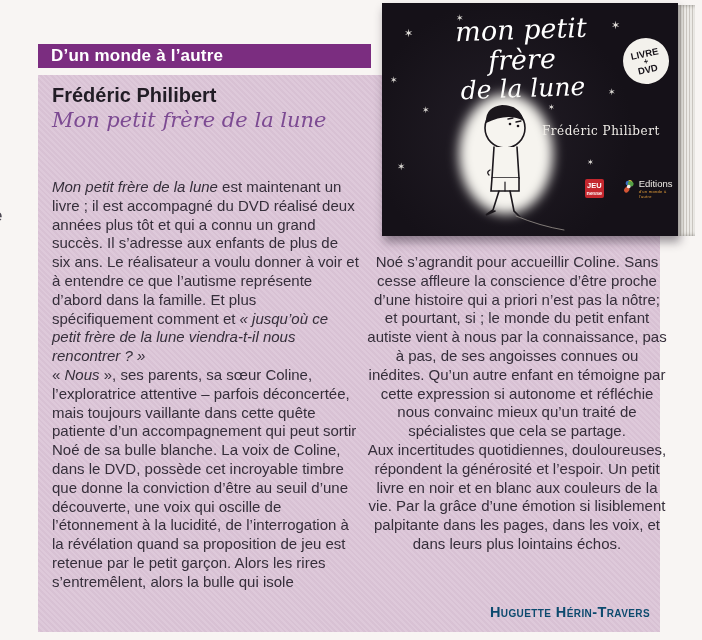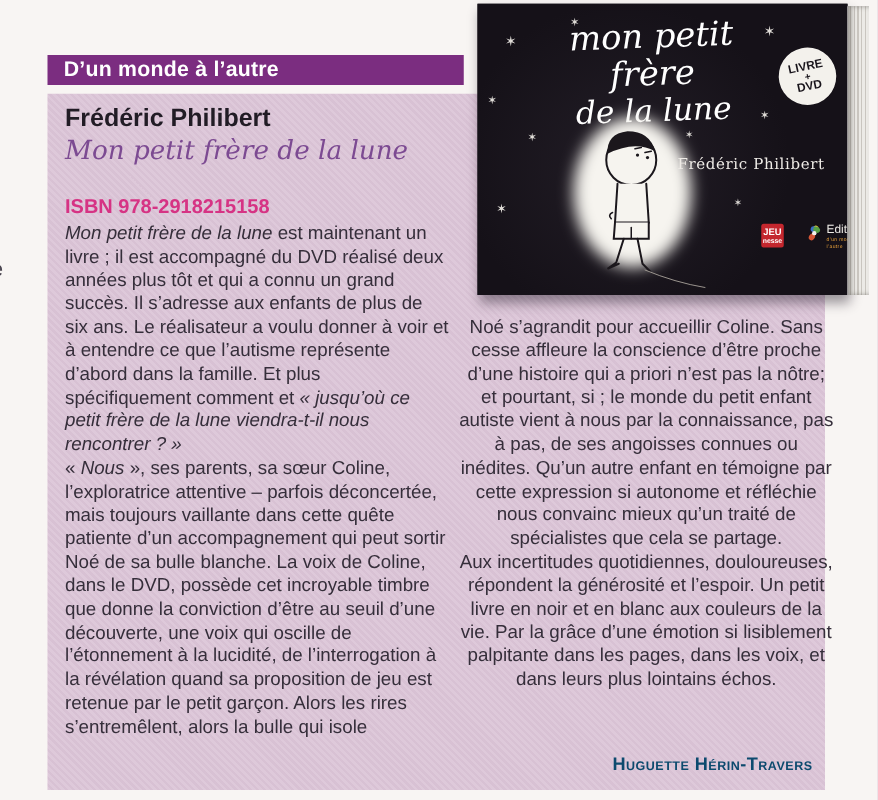--- a/index.html
+++ b/index.html
@@ -52,21 +52,21 @@
                 letter-spacing:.5px;}
   .badge{position:absolute;left:241px;top:35px;width:46px;height:46px;border-radius:50%;
          background:#f3f1ec;color:#17131a;display:flex;flex-direction:column;
          align-items:center;justify-content:center;transform:rotate(-12deg);
          font-weight:bold;text-align:center;}
   .badge .b1{font-size:9.5px;line-height:9px;}
   .badge .b2{font-size:8px;line-height:7px;}
   .badge .b3{font-size:9.5px;line-height:9px;}
   .star{position:absolute;color:#f2efe9;opacity:.92;}
   .halo-svg{position:absolute;left:58px;top:75px;}
-  .logos{position:absolute;left:203px;top:176px;display:flex;align-items:flex-start;gap:18px;margin-left:24px;}
+  .logos{position:absolute;left:203px;top:176px;display:flex;align-items:flex-start;gap:18px;}
   .jeu-logo{width:20px;height:19px;background:#c4272e;border-radius:2px;color:#fff;
             text-align:center;font-weight:bold;display:flex;flex-direction:column;justify-content:center;}
   .jeu-logo .j1{font-size:7.5px;line-height:8px;}
   .jeu-logo .j2{font-size:5.5px;line-height:6px;}
   .ed-logo{display:flex;align-items:flex-start;gap:3px;}
   .ed-text{display:flex;flex-direction:column;}
   .ed-name{font-size:9.5px;color:#efece7;line-height:10px;}
   .ed-sub{font-size:4px;color:#e8a13a;line-height:5px;letter-spacing:.3px;}
 </style>
 </head>
@@ -77,21 +77,20 @@
   <span class="margin-frag">e</span>
 
   <div class="banner">
     <span>D’un monde à l’autre</span>
   </div>
 
   <div class="panel"></div>
 
   <div class="author">Frédéric Philibert</div>
   <div class="booktitle">Mon petit frère de la lune</div>
-  <div class="isbn">ISBN 978-2918215158</div>
 
   <div class="col col-left"><em>Mon petit frère de la lune</em><span> est maintenant un livre ; il est accompagné du DVD réalisé deux années plus tôt et qui a connu un grand succès. Il s’adresse aux enfants de plus de six ans. Le réalisateur a voulu donner à voir et à entendre ce que l’autisme représente d’abord dans la famille. Et plus spécifiquement comment et </span><em>« jusqu’où ce petit frère de la lune viendra-t-il nous rencontrer ? »</em><br><span>« </span><em>Nous</em><span> », ses parents, sa sœur Coline, l’exploratrice attentive – parfois déconcertée, mais toujours vaillante dans cette quête patiente d’un accompagnement qui peut sortir Noé de sa bulle blanche. La voix de Coline, dans le DVD, possède cet incroyable timbre que donne la conviction d’être au seuil d’une découverte, une voix qui oscille de l’étonnement à la lucidité, de l’interrogation à la révélation quand sa proposition de jeu est retenue par le petit garçon. Alors les rires s’entremêlent, alors la bulle qui isole</span></div>
   <div class="col col-right"><span>Noé s’agrandit pour accueillir Coline. Sans cesse affleure la conscience d’être proche d’une histoire qui a priori n’est pas la nôtre; et pourtant, si ; le monde du petit enfant autiste vient à nous par la connaissance, pas à pas, de ses angoisses connues ou inédites. Qu’un autre enfant en témoigne par cette expression si autonome et réfléchie nous convainc mieux qu’un traité de spécialistes que cela se partage.</span><br><span>Aux incertitudes quotidiennes, douloureuses, répondent la générosité et l’espoir. Un petit livre en noir et en blanc aux couleurs de la vie. Par la grâce d’une émotion si lisiblement palpitante dans les pages, dans les voix, et dans leurs plus lointains échos.</span></div>
 
   <div class="signature">Huguette Hérin-Travers</div>
 
   <div class="cover-wrap">
     <div class="cover">
 
       <div>

